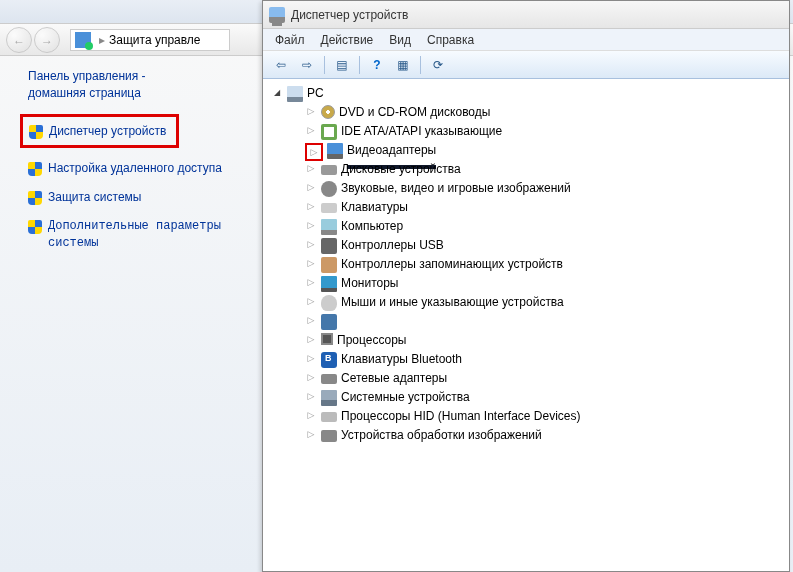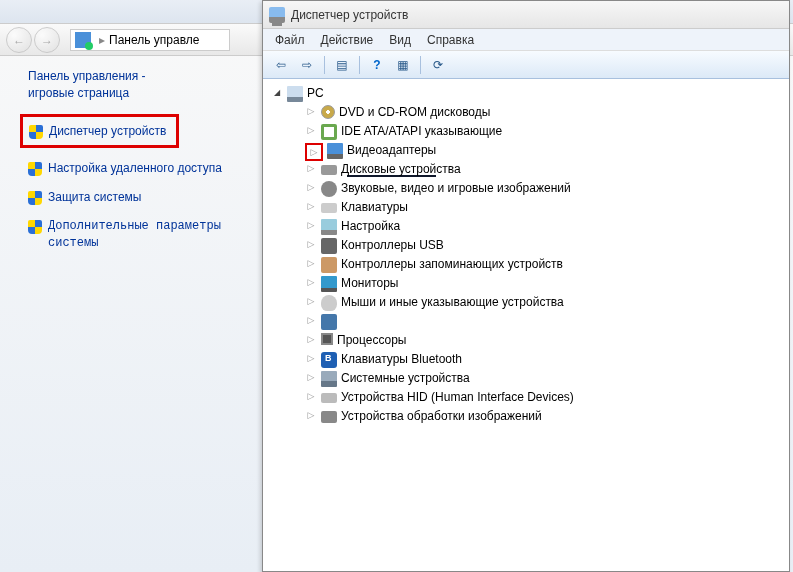--- a/index.html
+++ b/index.html
@@ -38,21 +38,21 @@
 .tree-arrow { width: 12px; height: 12px; display: inline-flex; align-items: center; justify-content: center; color: #666; font-size: 9px; cursor: pointer; }
 .tree-arrow.expanded::before { content: "◢"; font-size: 8px; color: #444; }
 .tree-arrow.collapsed::before { content: "▷"; color: #999; }
 .tree-icon { width: 16px; height: 16px; margin: 0 4px; flex-shrink: 0; }
 .tree-label { white-space: nowrap; }
 .tree-children { margin-left: 20px; }
 .indent1 { margin-left: 14px; }
 
 .highlight-red-small { border: 2px solid #d00; padding: 1px; display: inline-flex; align-items: center; justify-content: center; }
 
-.underline-red { border-bottom: 2px solid #0f172a; padding-bottom: 18px; }
+.underline-red { border-bottom: 4px solid #0f172a; padding-bottom: 8px; }
 
 
 .ico-pc { background: linear-gradient(#cde 0 70%, #789 70% 100%); border-radius: 1px; }
 .ico-disc { border-radius: 50%; background: radial-gradient(circle, #fff 0 20%, #c8a94a 20% 100%); border: 1px solid #999; width: 14px; height: 14px; }
 .ico-ide { background: #6aa84f; border-radius: 2px; position: relative; }
 .ico-ide::after { content: ""; position: absolute; inset: 3px; background: #fff; }
 .ico-battery { background: linear-gradient(to right, #4a8 0 80%, #fff 80% 100%); border: 1px solid #666; border-radius: 2px; height: 10px; margin-top: 3px; }
 .ico-video { background: linear-gradient(#4a90d9 0 70%, #666 70% 100%); border-radius: 1px; }
 .ico-disk { background: #999; border-radius: 2px; height: 10px; margin-top: 3px; }
 .ico-sound { background: #888; border-radius: 50%; position: relative; }
@@ -79,27 +79,27 @@
   <div class="cp-nav">
     <div class="nav-btn disabled">
       <span>←</span>
     </div>
     <div class="nav-btn disabled">
       <span>→</span>
     </div>
     <div class="breadcrumb">
       <div class="bc-icon"></div>
       <span class="bc-sep">▸</span>
-      <span>Панель управле</span>
+      <span>Защита управле</span>
     </div>
   </div>
 
   <div class="cp-sidebar-title">
     <span>Панель управления -</span><br>
-    <span>игровые страница</span>
+    <span>домашняя страница</span>
   </div>
 
   <div id="cp-sidebar-items"><div class="cp-sidebar-item highlight-red" style="display: inline-flex; margin-left: 20px; margin-top: 6px; margin-bottom: 6px; padding-left: 6px; padding-right: 10px;">
         <div class="shield"></div>
         <span style="max-width: 180px;">Диспетчер устройств</span>
       </div><div class="cp-sidebar-item">
         <div class="shield"></div>
         <span style="max-width: 180px;">Настройка удаленного доступа</span>
       </div><div class="cp-sidebar-item">
         <div class="shield"></div>
@@ -179,21 +179,21 @@
           <span class="tree-label">Звуковые, видео и игровые изображений</span>
         </div>
         <div class="tree-node indent1">
           <span class="tree-arrow collapsed"></span>
           <span class="tree-icon ico-input"></span>
           <span class="tree-label">Клавиатуры</span>
         </div>
         <div class="tree-node indent1">
           <span class="tree-arrow collapsed"></span>
           <span class="tree-icon ico-comp"></span>
-          <span class="tree-label">Настройка</span>
+          <span class="tree-label">Компьютер</span>
         </div>
         <div class="tree-node indent1">
           <span class="tree-arrow collapsed"></span>
           <span class="tree-icon ico-usb"></span>
           <span class="tree-label">Контроллеры USB</span>
         </div>
         <div class="tree-node indent1">
           <span class="tree-arrow collapsed"></span>
           <span class="tree-icon ico-storage"></span>
           <span class="tree-label">Контроллеры запоминающих устройств</span>
@@ -217,27 +217,32 @@
           <span class="tree-icon ico-cpu"></span>
           <span class="tree-label">Процессоры</span>
         </div>
         <div class="tree-node indent1">
           <span class="tree-arrow collapsed"></span>
           <span class="tree-icon ico-bt"></span>
           <span class="tree-label">Клавиатуры Bluetooth</span>
         </div>
         <div class="tree-node indent1">
           <span class="tree-arrow collapsed"></span>
+          <span class="tree-icon ico-net"></span>
+          <span class="tree-label">Сетевые адаптеры</span>
+        </div>
+        <div class="tree-node indent1">
+          <span class="tree-arrow collapsed"></span>
           <span class="tree-icon ico-sys"></span>
           <span class="tree-label">Системные устройства</span>
         </div>
         <div class="tree-node indent1">
           <span class="tree-arrow collapsed"></span>
           <span class="tree-icon ico-hid"></span>
-          <span class="tree-label">Устройства HID (Human Interface Devices)</span>
+          <span class="tree-label">Процессоры HID (Human Interface Devices)</span>
         </div>
         <div class="tree-node indent1">
           <span class="tree-arrow collapsed"></span>
           <span class="tree-icon ico-image"></span>
           <span class="tree-label">Устройства обработки изображений</span>
         </div>
       </div>
   </div>
 </div>
 

